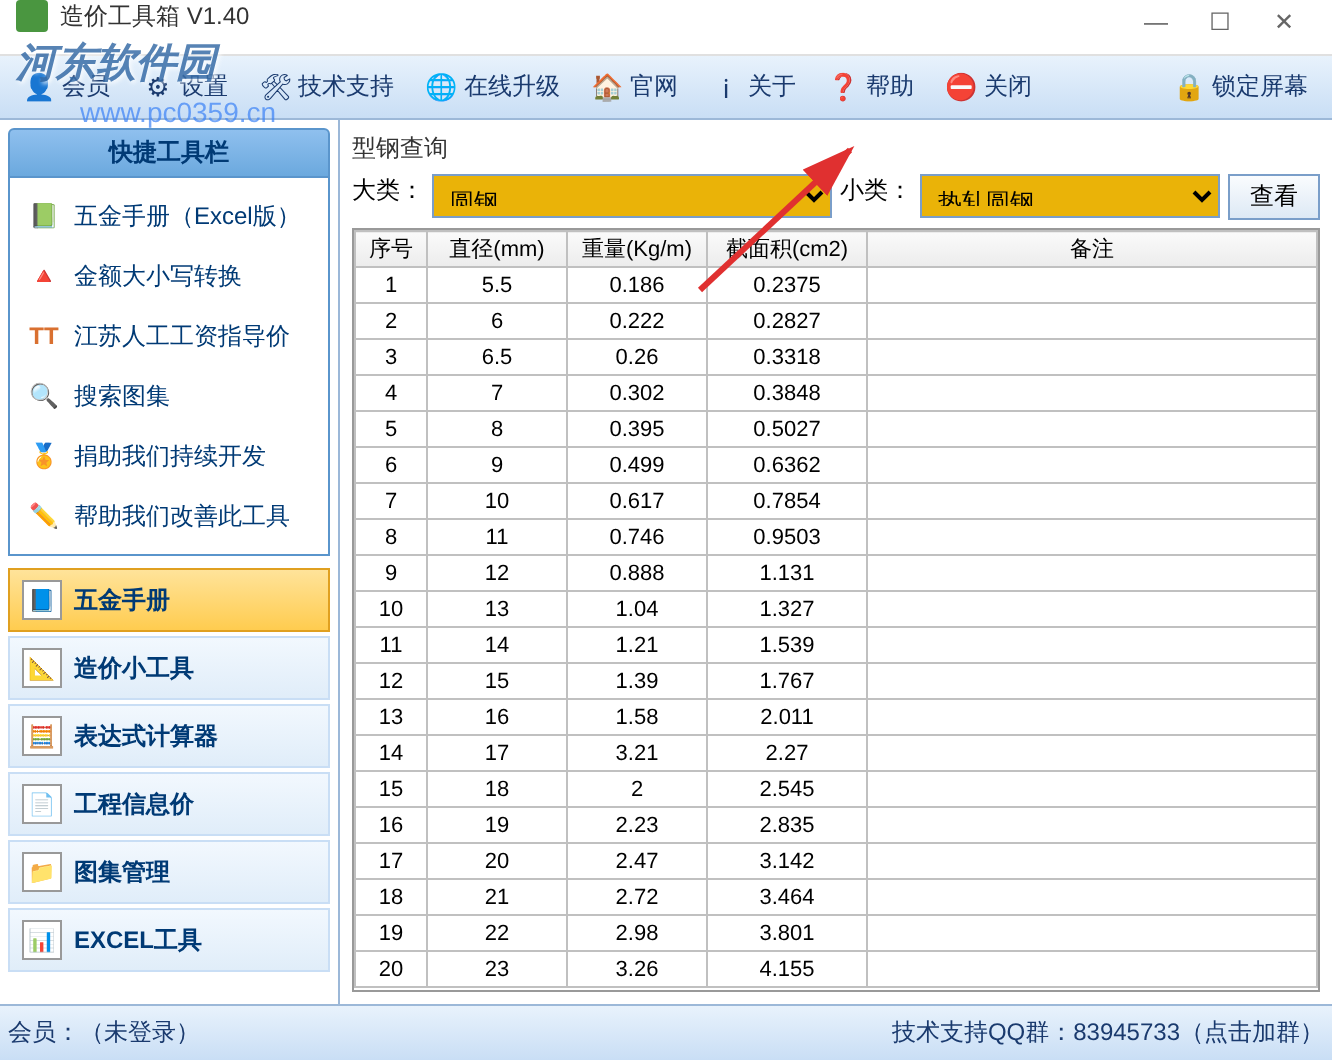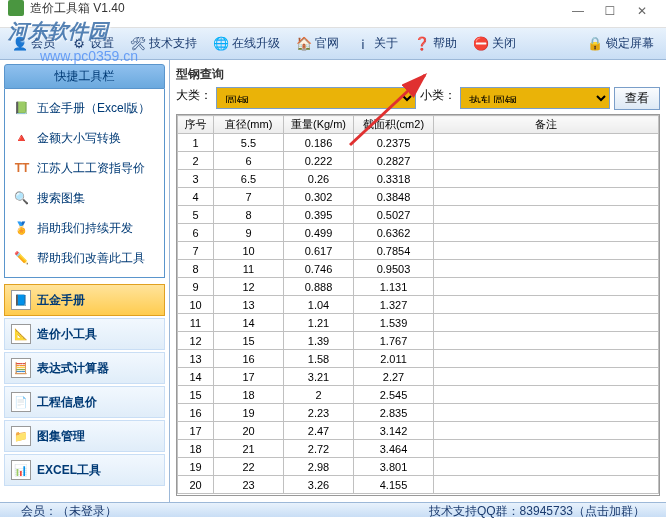--- a/index.html
+++ b/index.html
@@ -9,44 +9,44 @@
 .titlebar .title{flex:1;color:#333}
 .titlebar .winbtn{width:32px;height:22px;text-align:center;line-height:22px;color:#666;cursor:pointer}
 .toolbar{height:32px;background:linear-gradient(#e8f2fc,#c9def5);border-bottom:1px solid #9cb8d8;display:flex;align-items:center;padding:0 4px;position:relative}
 .tbtn{display:flex;align-items:center;padding:2px 6px;margin:0 1px;border:1px solid transparent;border-radius:3px;cursor:pointer;color:#1a3a6e}
 .tbtn .ico{width:16px;height:16px;margin-right:3px;display:inline-flex;align-items:center;justify-content:center;font-size:13px}
 .toolbar .lock{margin-left:auto}
 .watermark{position:absolute;top:18px;left:8px;font-size:20px;font-weight:bold;color:#3a6ea8;font-style:italic;opacity:0.85;pointer-events:none;z-index:10;text-shadow:1px 1px 2px #fff}
 .watermark2{position:absolute;top:48px;left:40px;font-size:14px;color:#3b82f6;opacity:0.7;pointer-events:none;z-index:10}
 .main{display:flex;height:442px}
 .sidebar{width:170px;border-right:1px solid #9cb8d8;background:#fff;padding:4px}
-.panel-head{background:linear-gradient(#8fc0ee,#6ba9de);color:#003a75;font-weight:normal;text-align:center;padding:3px;border:1px solid #5a95cc;border-radius:3px 3px 0 0}
+.panel-head{background:linear-gradient(#8fc0ee,#6ba9de);color:#003a75;font-weight:bold;text-align:center;padding:3px;border:1px solid #5a95cc;border-radius:3px 3px 0 0}
 .shortcut-box{border:1px solid #5a95cc;border-top:none;padding:4px;margin-bottom:6px}
 .sc-item{display:flex;align-items:center;padding:6px 4px;cursor:pointer;color:#003a75}
 .sc-item .ico{width:18px;height:18px;margin-right:6px;display:inline-flex;align-items:center;justify-content:center}
 .nav-box{}
 .nav-item{display:flex;align-items:center;padding:5px 6px;margin-bottom:2px;cursor:pointer;border:1px solid #c9def5;background:linear-gradient(#f2f8fe,#e0edf9);color:#003a75;font-weight:bold}
 .nav-item.active{background:linear-gradient(#ffe39a,#ffcc4f);border-color:#e0a020}
 .nav-item .ico{width:20px;height:20px;margin-right:6px;background:#fff;border:1px solid #999;display:inline-flex;align-items:center;justify-content:center;font-size:11px}
 .content{flex:1;padding:6px;display:flex;flex-direction:column}
-.qtitle{font-weight:bold;color:#333;margin-bottom:4px}
+.qtitle{font-weight:normal;color:#333;margin-bottom:4px}
 .filter{display:flex;gap:4px;margin-bottom:4px}
 .filter select{height:22px;border:1px solid #7a9ec9;background:#eab308;padding:5px 4px}
 .filter .sel1{flex:1}
 .filter .sel2{width:150px}
 .filter .btn{padding:2px 10px;border:1px solid #7a9ec9;background:linear-gradient(#fafcfe,#dde9f5);cursor:pointer}
 .table-wrap{flex:1;border:1px solid #999;overflow-y:scroll;overflow-x:hidden;background:#fff}
 table{width:100%;border-collapse:collapse;table-layout:fixed}
 th,td{border:1px solid #c0c0c0;padding:1px 4px;text-align:center;height:18px;font-size:11px;background:#fff}
 th{background:linear-gradient(#fafafa,#ececec);font-weight:normal;position:sticky;top:0}
 th:nth-child(1),td:nth-child(1){width:36px}
 th:nth-child(2),td:nth-child(2){width:70px}
 th:nth-child(3),td:nth-child(3){width:70px}
 th:nth-child(4),td:nth-child(4){width:80px}
-.statusbar{height:15px;background:linear-gradient(#e8f2fc,#c9def5);border-top:1px solid #9cb8d8;display:flex;align-items:flex-start;padding:0 21px;color:#1a3a6e}
+.statusbar{height:28px;background:linear-gradient(#e8f2fc,#c9def5);border-top:1px solid #9cb8d8;display:flex;align-items:center;padding:0 4px;color:#1a3a6e}
 .statusbar .right{margin-left:auto}
 .arrow{position:absolute;top:70px;left:340px;width:100px;height:80px;pointer-events:none;z-index:20}
 </style>
 </head>
 <body>
 
 <div class="titlebar">
   <span class="icon"></span>
   <span class="title">造价工具箱 V1.40</span>
   <span class="winbtn">—</span>

